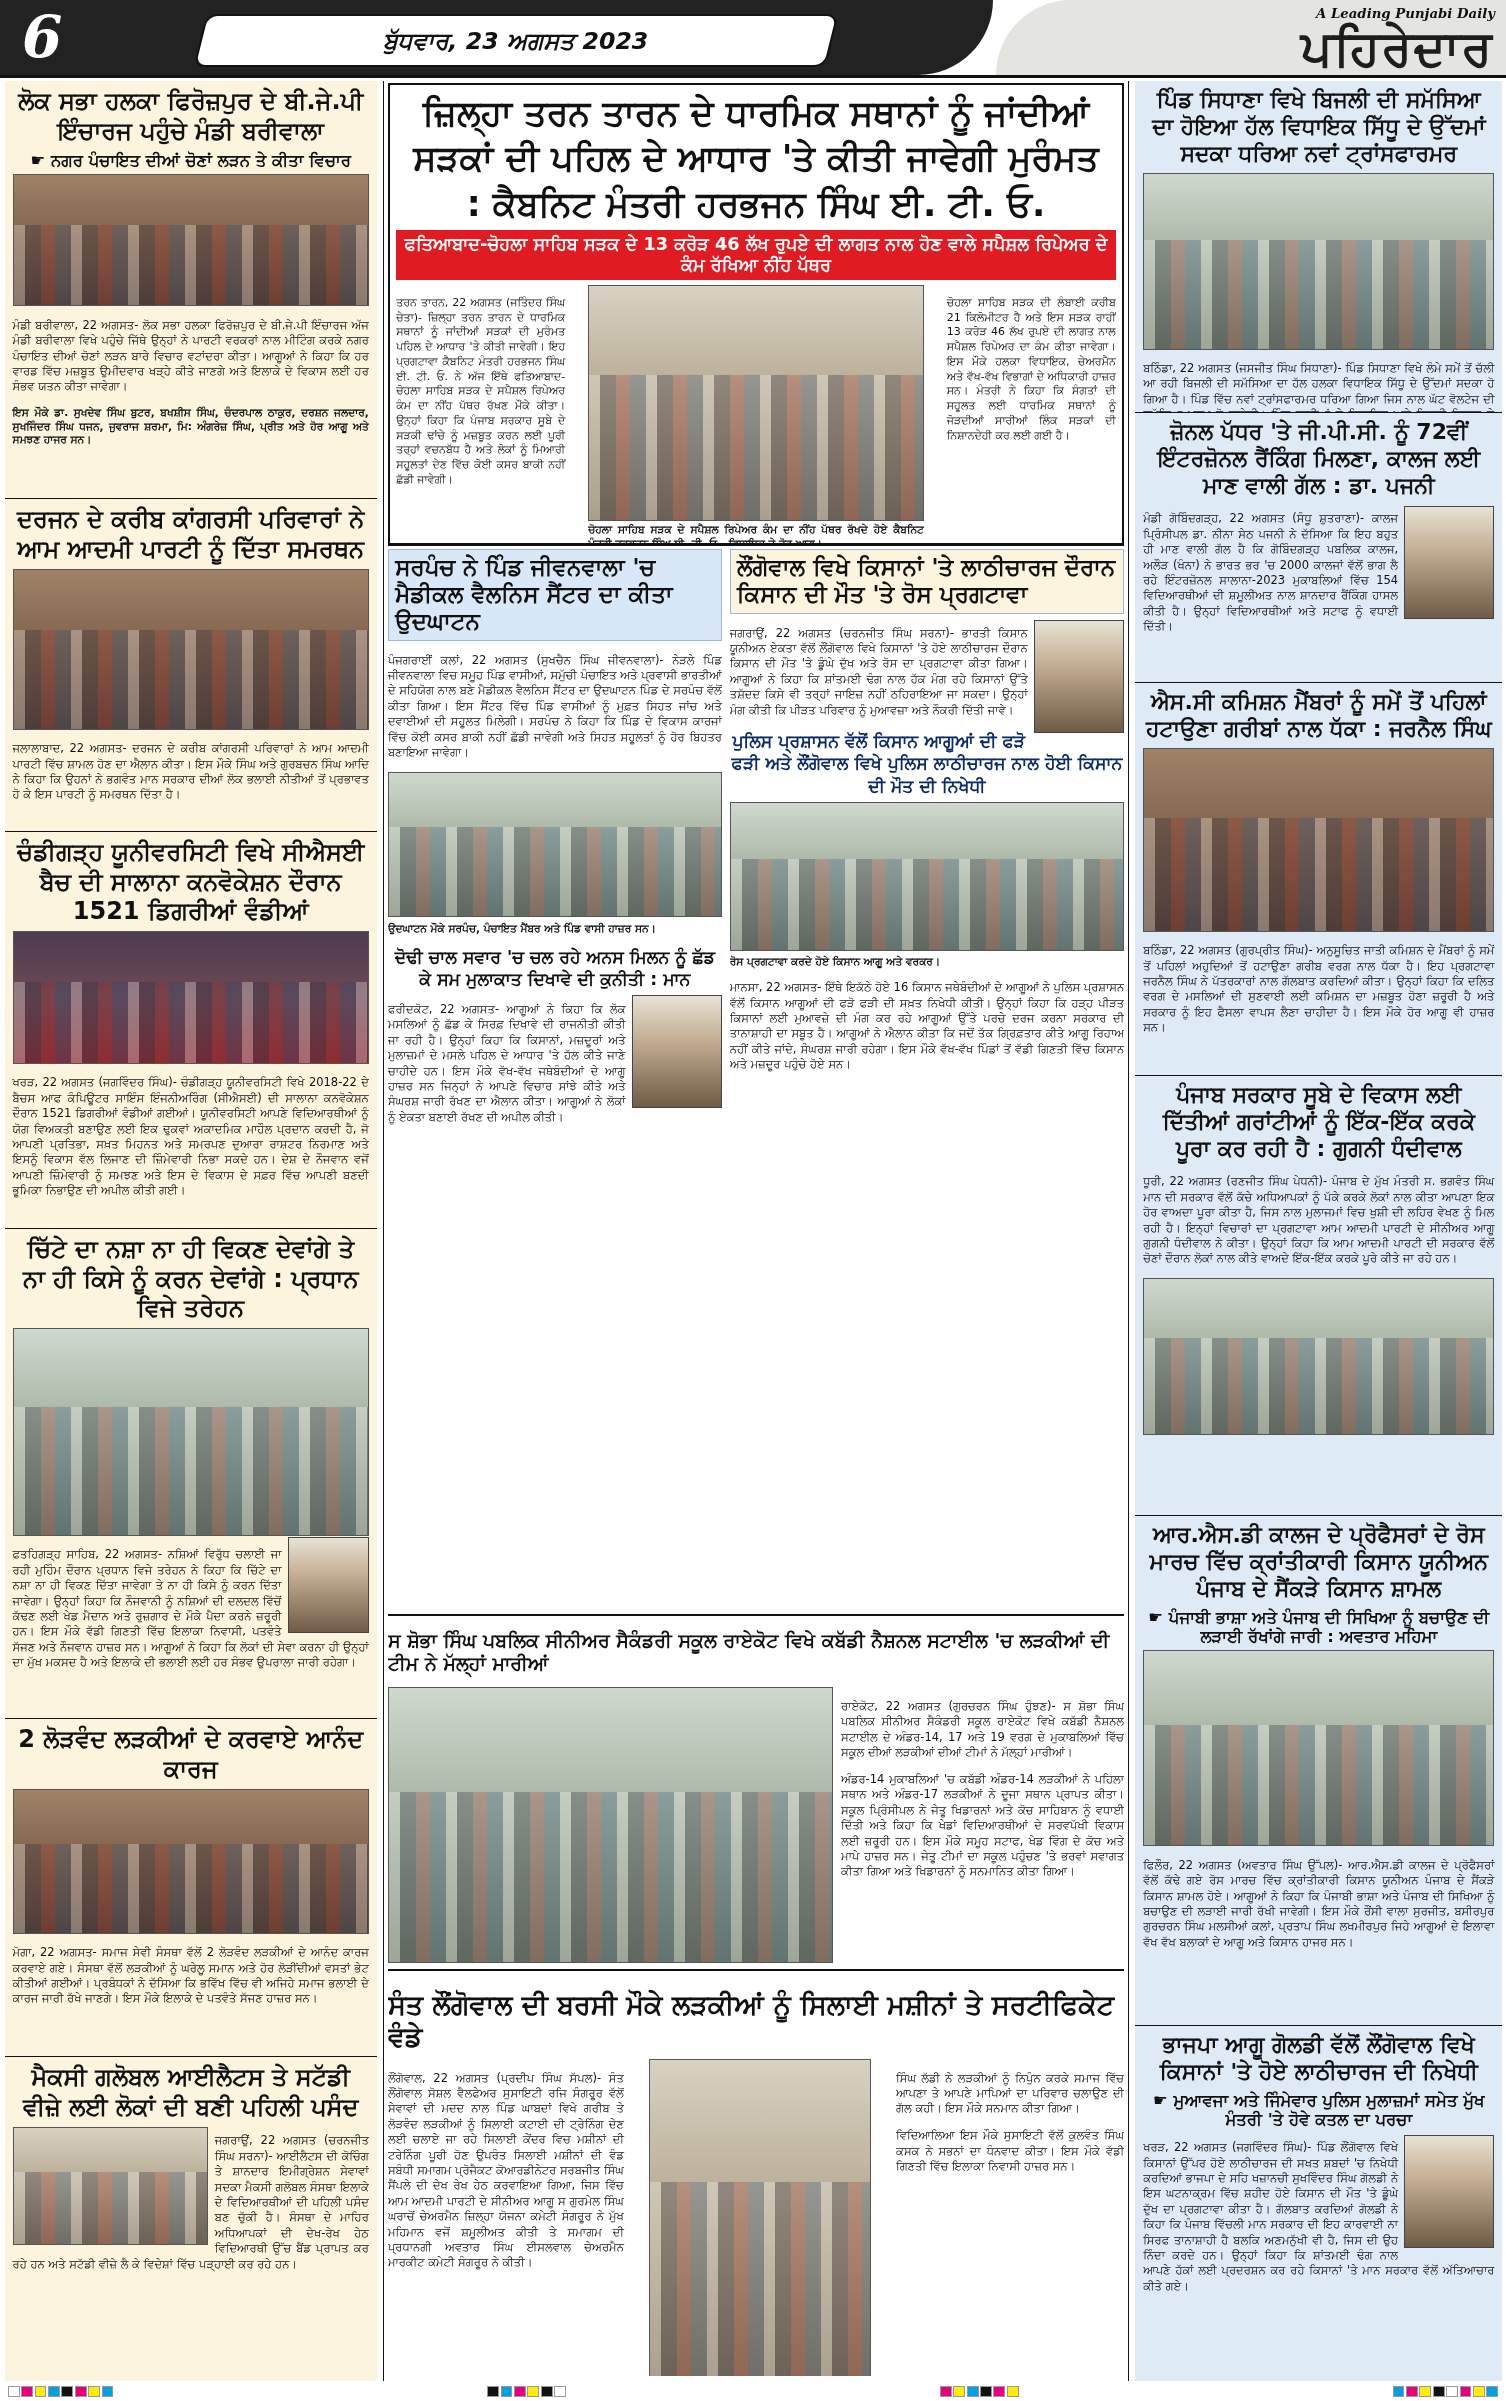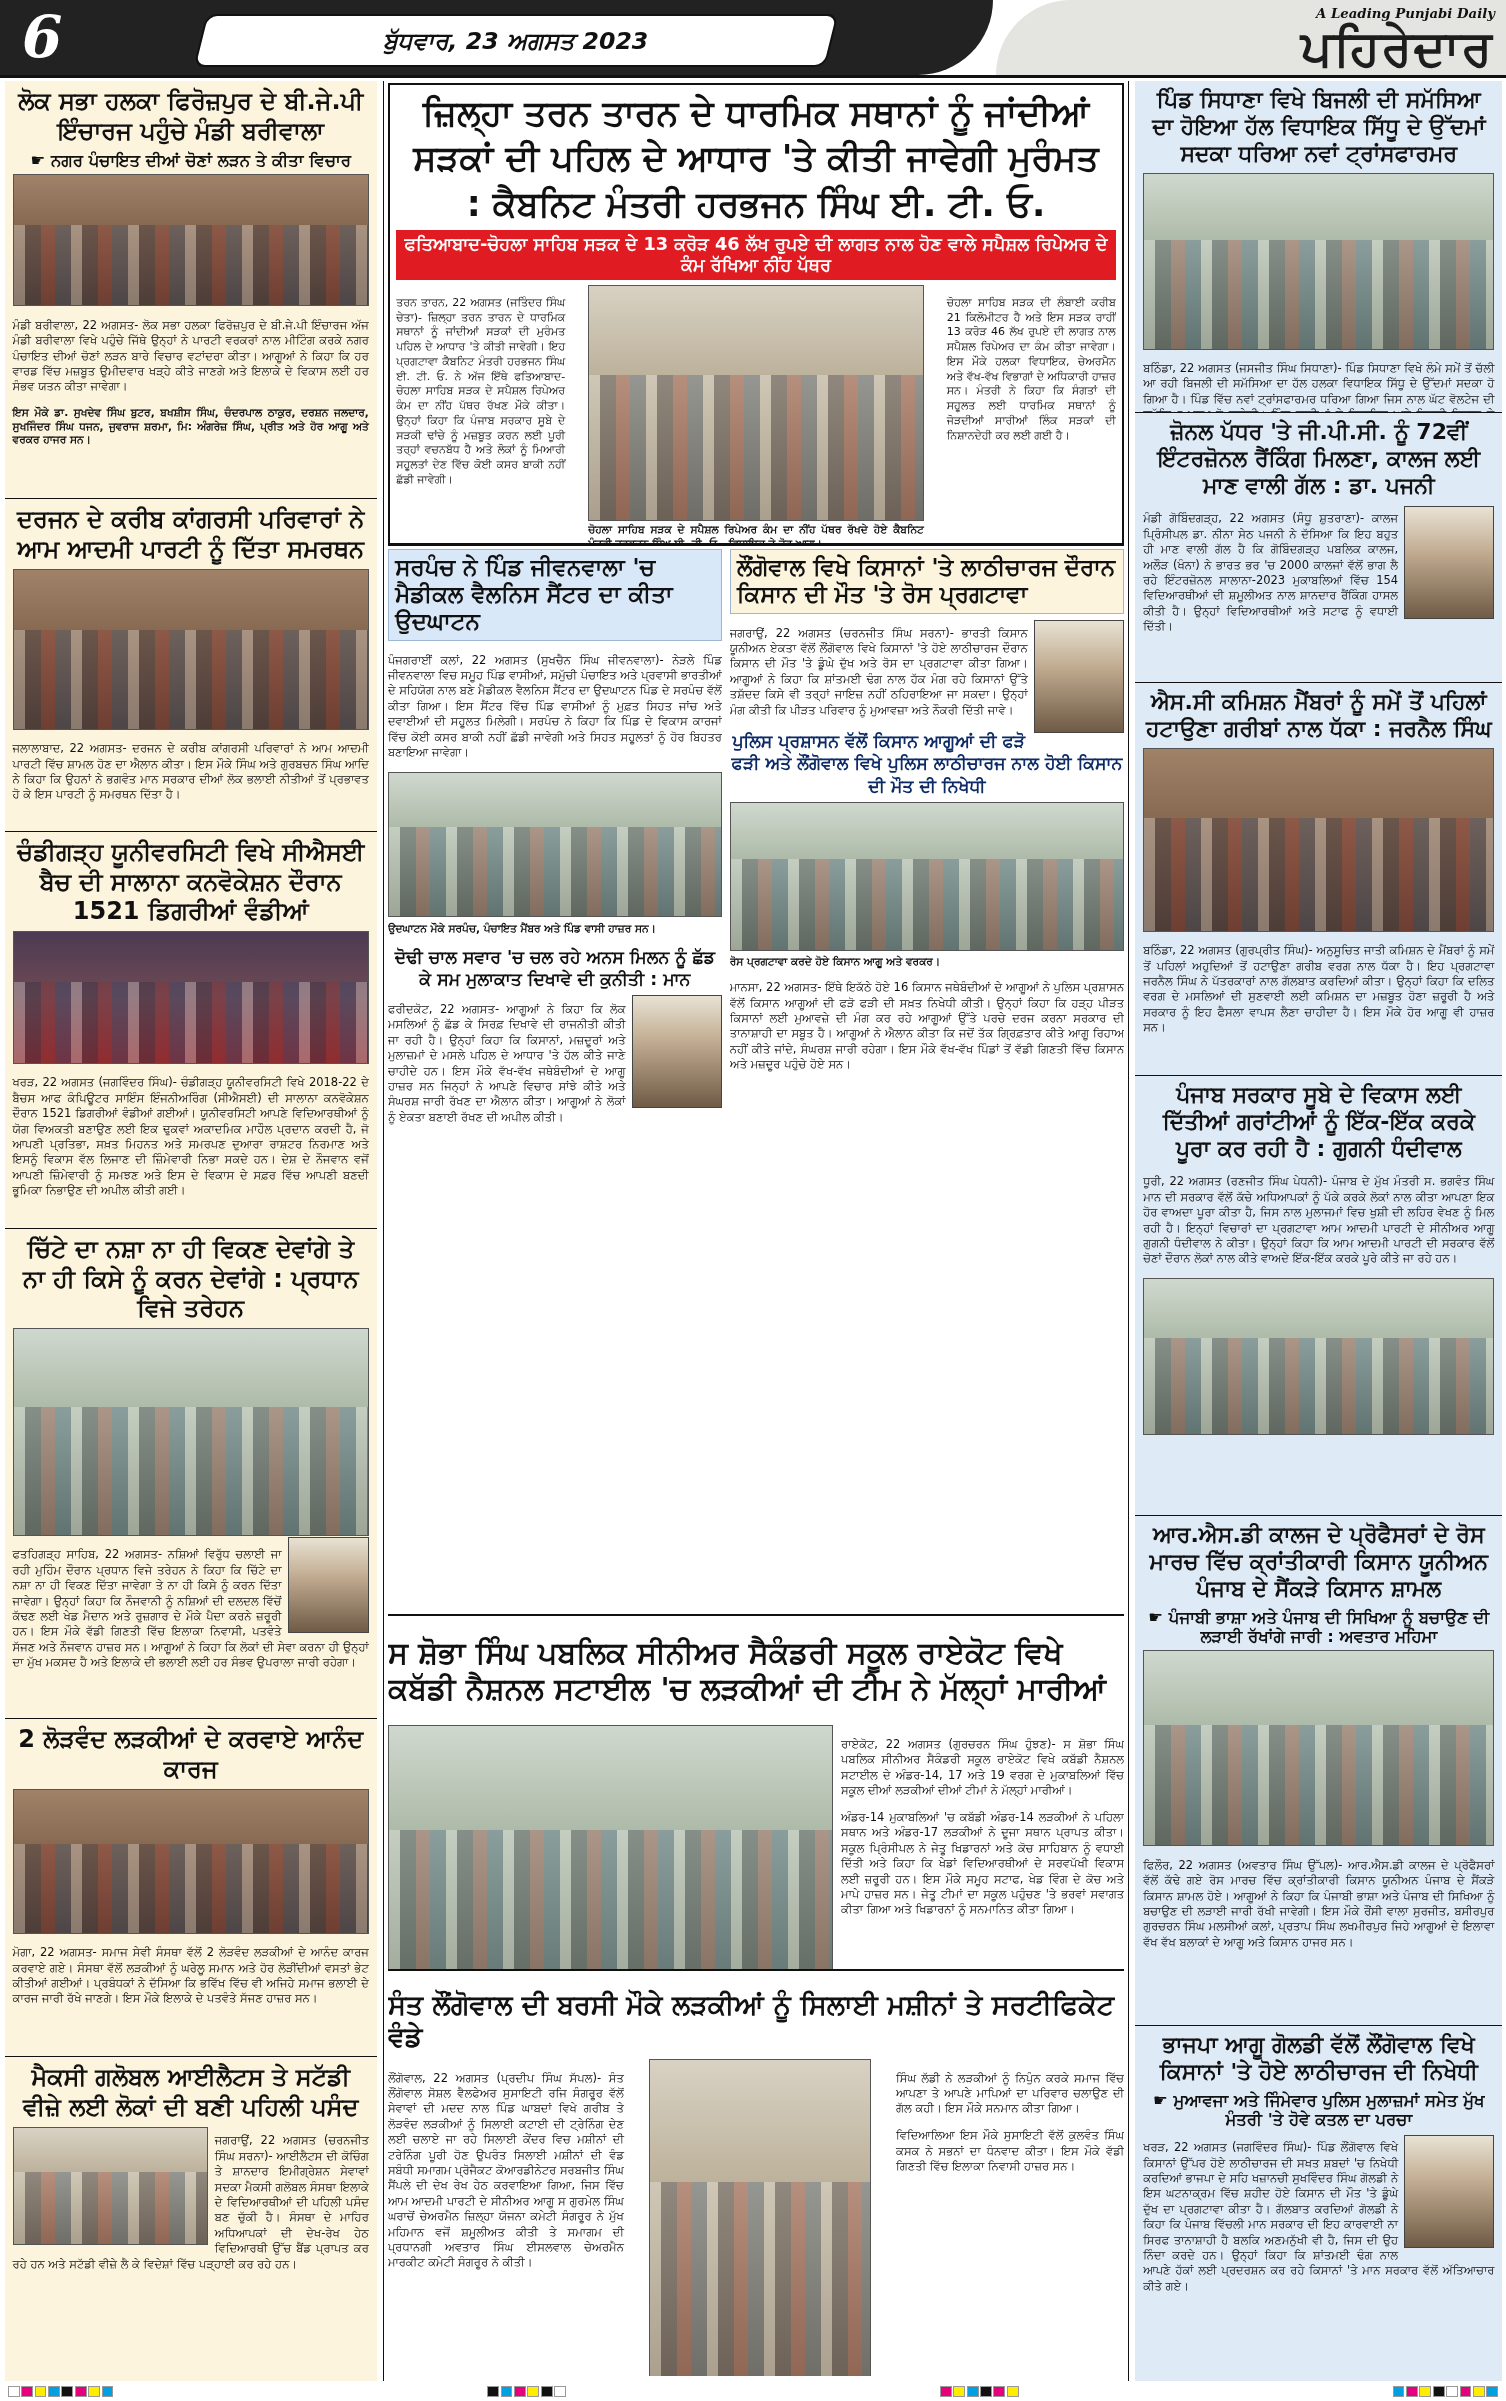--- a/index.html
+++ b/index.html
@@ -60,21 +60,21 @@
   .band2{display:grid;grid-template-columns:334px 1fr;column-gap:7.9px;height:1069px;overflow:hidden;border-top:1.6px solid #111;padding-top:3.1px;box-sizing:border-box;}
   .headbox{border:0.8px solid #9db6d2;padding:4.7px 6.3px;margin-bottom:4.7px;}
   .headbox h2{margin:0;font-size:23px;}
   .hb-blue{background:#d9e8f8;}
   .hb-cream{background:#fcf4dd;}
   .subhead2{font-size:17.3px;font-weight:bold;text-align:center;margin:6.3px 0 3.1px 0;line-height:1.3;}
   .subblue{color:#0b2a66;}
 
   
   .band3{height:355px;border-top:2.4px solid #111;padding-top:1.6px;overflow:hidden;box-sizing:border-box;}
-  .band3 h2{font-size:30px;margin:18px 0;}
+  .band3 h2{font-size:19px;margin:12px 0;}
   .b3row{display:grid;grid-template-columns:1fr 283px;column-gap:7.9px;height:283px;overflow:hidden;}
   .b3row .photo{height:276px;}
   .band4{height:407px;border-top:2.4px solid #111;padding-top:15px;overflow:hidden;box-sizing:border-box;}
   .band4 h2{font-size:27px;margin:3.1px 0 6.3px 0;}
   .b4row{display:grid;grid-template-columns:236px 1fr 228px;column-gap:25px;height:330px;overflow:hidden;}
   .b4row .photo{height:323px;}
 
   
   .regstrip{position:absolute;left:0;right:0;bottom:0;height:19px;background:#fff;display:flex;align-items:center;justify-content:space-between;padding:0 7.9px;}
   .reggroup{display:flex;gap:1.6px;}
@@ -102,21 +102,21 @@
     <div class="col col-left">
 
       <div class="art la1">
         <h2 class="h-big">ਲੋਕ ਸਭਾ ਹਲਕਾ ਫਿਰੋਜ਼ਪੁਰ ਦੇ ਬੀ.ਜੇ.ਪੀ ਇੰਚਾਰਜ ਪਹੁੰਚੇ ਮੰਡੀ ਬਰੀਵਾਲਾ</h2>
         <div class="sub">
           <span>☛</span>
           <span>ਨਗਰ ਪੰਚਾਇਤ ਦੀਆਂ ਚੋਣਾਂ ਲੜਨ ਤੇ ਕੀਤਾ ਵਿਚਾਰ</span>
         </div>
         <div class="photo ph-indoor" style="height:132px;"></div>
         <p class="body">ਮੰਡੀ ਬਰੀਵਾਲਾ, 22 ਅਗਸਤ- ਲੋਕ ਸਭਾ ਹਲਕਾ ਫਿਰੋਜ਼ਪੁਰ ਦੇ ਬੀ.ਜੇ.ਪੀ ਇੰਚਾਰਜ ਅੱਜ ਮੰਡੀ ਬਰੀਵਾਲਾ ਵਿਖੇ ਪਹੁੰਚੇ ਜਿੱਥੇ ਉਨ੍ਹਾਂ ਨੇ ਪਾਰਟੀ ਵਰਕਰਾਂ ਨਾਲ ਮੀਟਿੰਗ ਕਰਕੇ ਨਗਰ ਪੰਚਾਇਤ ਦੀਆਂ ਚੋਣਾਂ ਲੜਨ ਬਾਰੇ ਵਿਚਾਰ ਵਟਾਂਦਰਾ ਕੀਤਾ। ਆਗੂਆਂ ਨੇ ਕਿਹਾ ਕਿ ਹਰ ਵਾਰਡ ਵਿੱਚ ਮਜ਼ਬੂਤ ਉਮੀਦਵਾਰ ਖੜ੍ਹੇ ਕੀਤੇ ਜਾਣਗੇ ਅਤੇ ਇਲਾਕੇ ਦੇ ਵਿਕਾਸ ਲਈ ਹਰ ਸੰਭਵ ਯਤਨ ਕੀਤਾ ਜਾਵੇਗਾ।</p>
-        <p class="cap">ਇਸ ਮੌਕੇ ਡਾ. ਸੁਖਦੇਵ ਸਿੰਘ ਬੁਟਰ, ਬਖਸ਼ੀਸ ਸਿੰਘ, ਚੰਦਰਪਾਲ ਠਾਕੁਰ, ਦਰਸ਼ਨ ਜਲਦਾਰ, ਸੁਖਜਿੰਦਰ ਸਿੰਘ ਧਜਨ, ਜੁਵਰਾਜ ਸ਼ਰਮਾ, ਮਿ: ਅੰਗਰੇਜ਼ ਸਿੰਘ, ਪ੍ਰੀਤ ਅਤੇ ਹੋਰ ਆਗੂ ਅਤੇ ਵਰਕਰ ਹਾਜਰ ਸਨ।</p>
+        <p class="cap">ਇਸ ਮੌਕੇ ਡਾ. ਸੁਖਦੇਵ ਸਿੰਘ ਬੁਟਰ, ਬਖਸ਼ੀਸ ਸਿੰਘ, ਚੰਦਰਪਾਲ ਠਾਕੁਰ, ਦਰਸ਼ਨ ਜਲਦਾਰ, ਸੁਖਜਿੰਦਰ ਸਿੰਘ ਧਜਨ, ਜੁਵਰਾਜ ਸ਼ਰਮਾ, ਮਿ: ਅੰਗਰੇਜ਼ ਸਿੰਘ, ਪ੍ਰੀਤ ਅਤੇ ਹੋਰ ਆਗੂ ਅਤੇ ਸਮਝਣ ਹਾਜਰ ਸਨ।</p>
       </div>
 
       <div class="art la2">
         <h2 class="h-big">ਦਰਜਨ ਦੇ ਕਰੀਬ ਕਾਂਗਰਸੀ ਪਰਿਵਾਰਾਂ ਨੇ ਆਮ ਆਦਮੀ ਪਾਰਟੀ ਨੂੰ ਦਿੱਤਾ ਸਮਰਥਨ</h2>
         <div class="photo ph-indoor" style="height:161px;"></div>
         <p class="body">ਜਲਾਲਾਬਾਦ, 22 ਅਗਸਤ- ਦਰਜਨ ਦੇ ਕਰੀਬ ਕਾਂਗਰਸੀ ਪਰਿਵਾਰਾਂ ਨੇ ਆਮ ਆਦਮੀ ਪਾਰਟੀ ਵਿੱਚ ਸ਼ਾਮਲ ਹੋਣ ਦਾ ਐਲਾਨ ਕੀਤਾ। ਇਸ ਮੌਕੇ ਸਿੰਘ ਅਤੇ ਗੁਰਬਚਨ ਸਿੰਘ ਆਦਿ ਨੇ ਕਿਹਾ ਕਿ ਉਹਨਾਂ ਨੇ ਭਗਵੰਤ ਮਾਨ ਸਰਕਾਰ ਦੀਆਂ ਲੋਕ ਭਲਾਈ ਨੀਤੀਆਂ ਤੋਂ ਪ੍ਰਭਾਵਤ ਹੋ ਕੇ ਇਸ ਪਾਰਟੀ ਨੂੰ ਸਮਰਥਨ ਦਿੱਤਾ ਹੈ।</p>
       </div>
 
       <div class="art la3">
         <h2 class="h-big">ਚੰਡੀਗੜ੍ਹ ਯੂਨੀਵਰਸਿਟੀ ਵਿਖੇ ਸੀਐਸਈ ਬੈਚ ਦੀ ਸਾਲਾਨਾ ਕਨਵੋਕੇਸ਼ਨ ਦੌਰਾਨ 1521 ਡਿਗਰੀਆਂ ਵੰਡੀਆਂ</h2>

